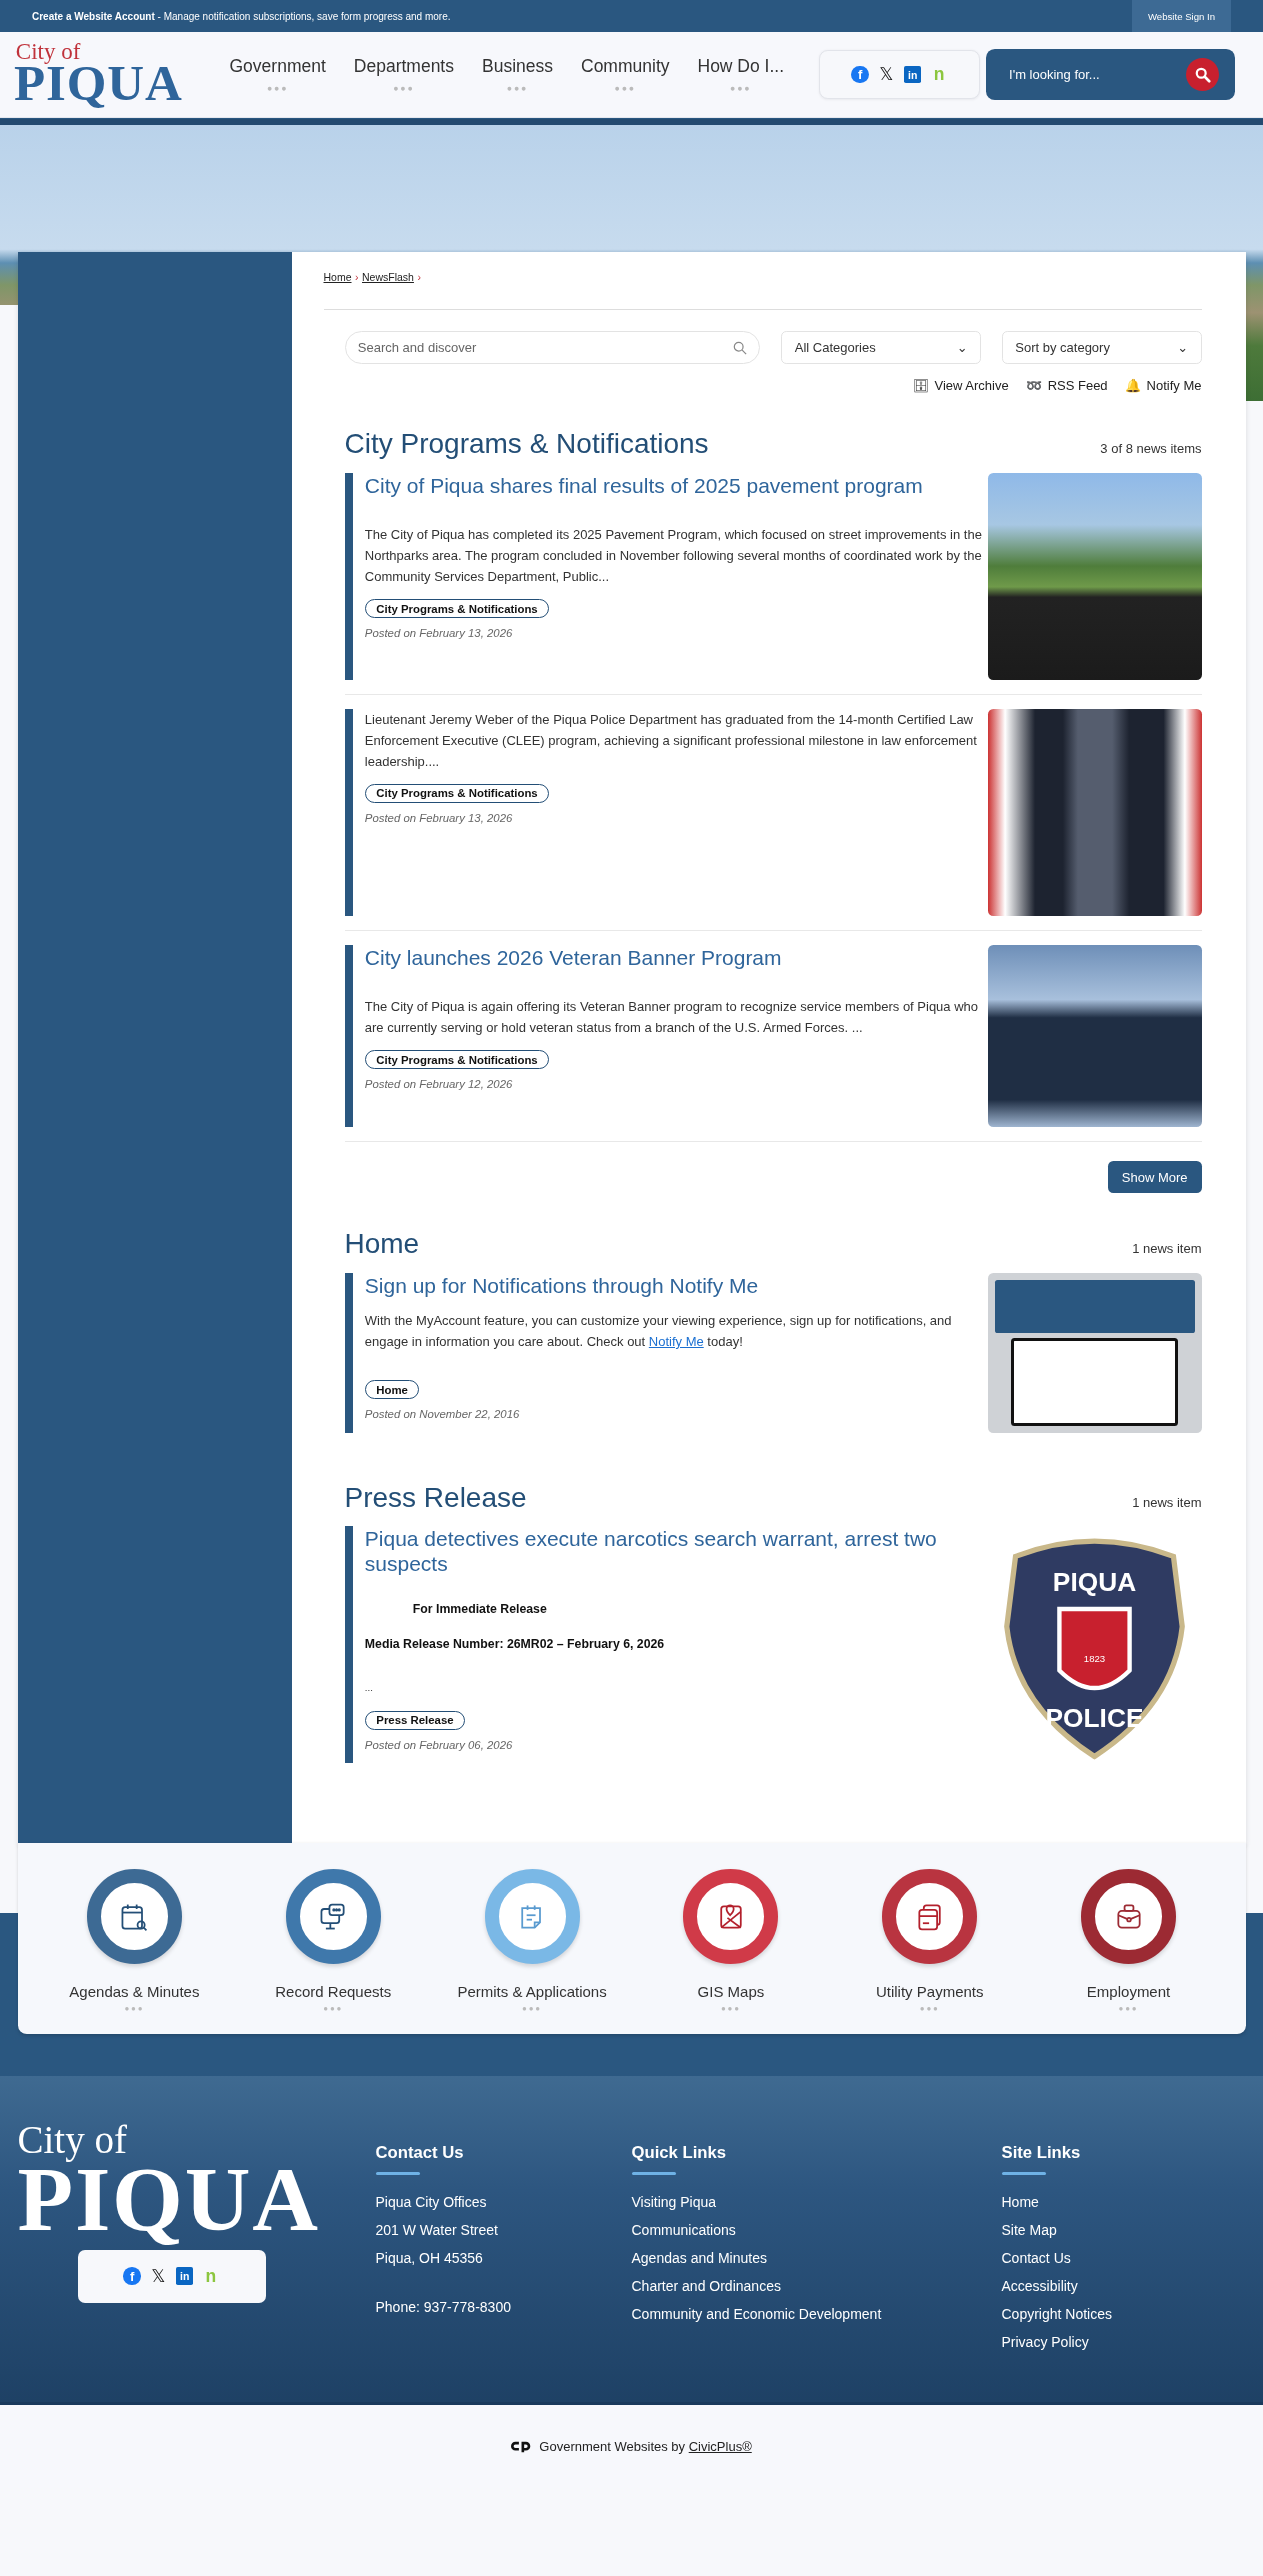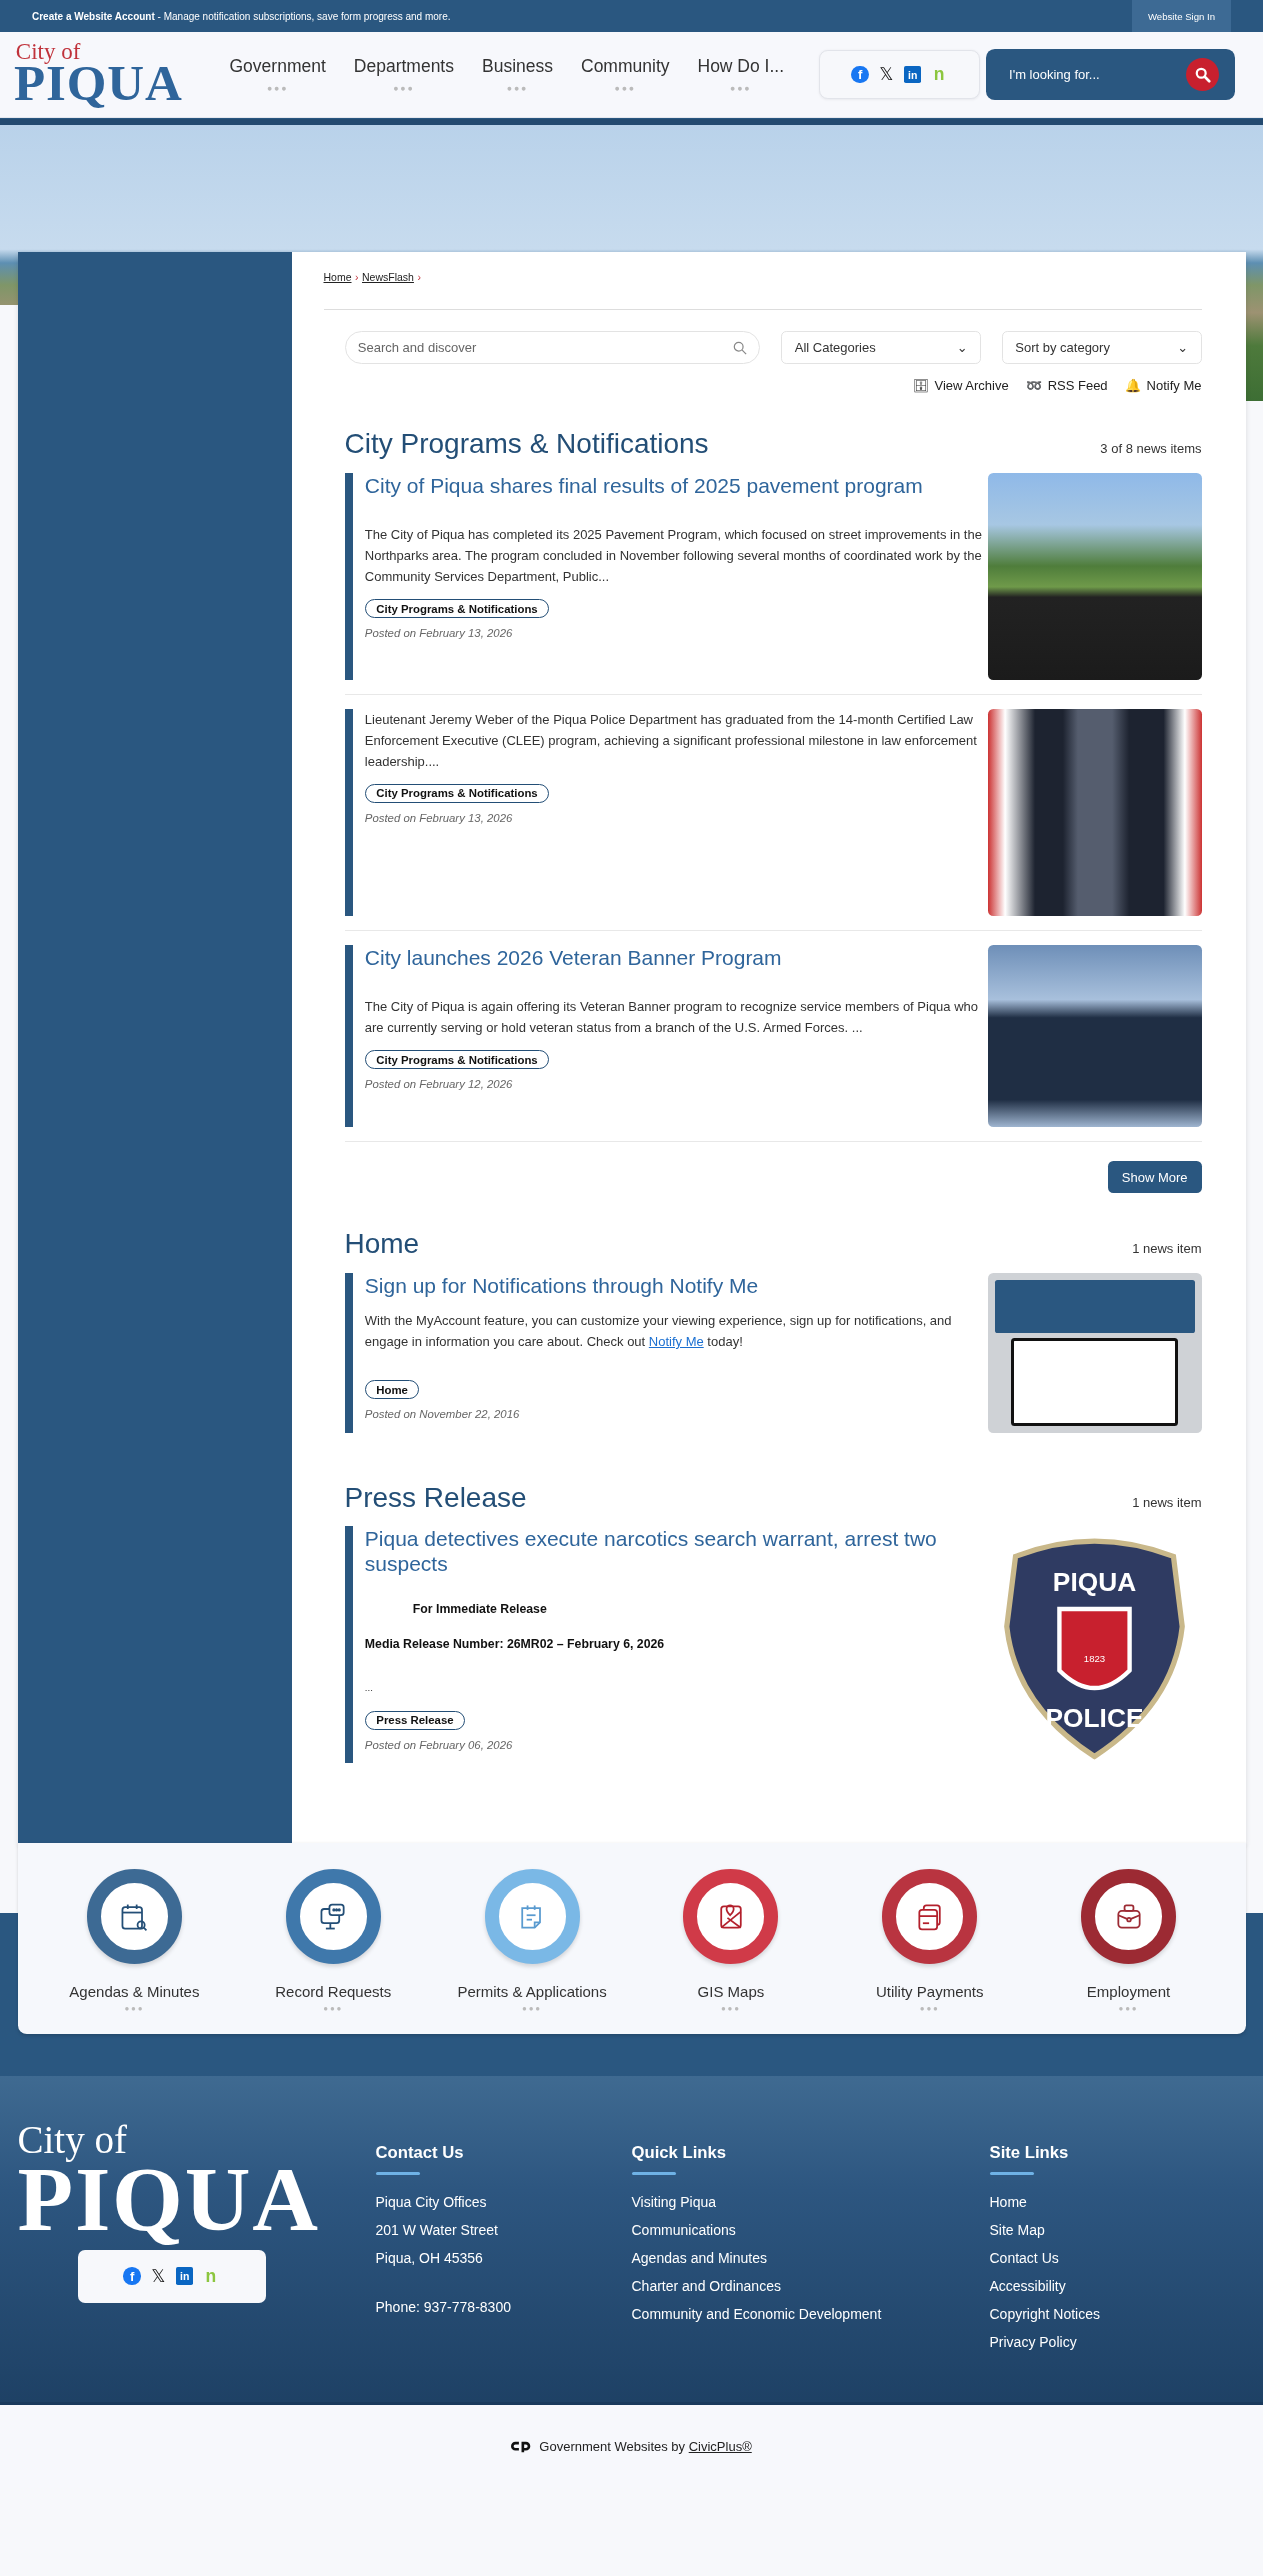--- a/index.html
+++ b/index.html
@@ -80,21 +80,21 @@
   .ql-dots { color: #bbb; font-size: 8px; letter-spacing: 1.8px; margin-top: 3.5px; }
   .ql-spacer { height: 42px; background: #2a5780; }
 
   
   .footer { height: 326px; background: linear-gradient(180deg, #3f6a91 0%, #2d5680 35%, #1e4165 100%); display: flex; padding: 44px 17.5px 0; color: #fff; }
   .f-logo { width: 358px; }
   .f-logo .cityof { font-family: "Liberation Serif", serif; font-size: 39px; line-height: 1; }
   .f-logo .piqua { font-family: "Liberation Serif", serif; font-size: 91px; line-height: 0.9; font-weight: 700; letter-spacing: 1.8px; }
   .f-social { margin: 8.8px 0 0 60px; width: 188px; height: 53px; background: #f7f8fb; border-radius: 7px; display: flex; align-items: center; justify-content: center; gap: 8.8px; }
   .f-col { width: 256px; }
-  .f-col.sl { width: 228px; margin-left: 0; }
+  .f-col.sl { width: 228px; margin-left: 12px; }
   .f-col h4 { font-size: 16.7px; font-weight: 700; margin-top: 23px; }
   .f-col .bar { width: 44px; height: 3.5px; background: #6fb2e6; margin: 8.8px 0 12.3px; border-radius: 1.8px; }
   .f-col .ln { font-size: 14px; line-height: 28px; }
   .gap { height: 21px; }
 
   .civic { height: 86px; display: flex; align-items: center; justify-content: center; font-size: 13px; color: #222; gap: 8.8px; background: #f7f8fc; border-top: 3.5px solid #1a3a5c; }
   .civic a { text-decoration: underline; }
 </style>
 </head>
 <body>

